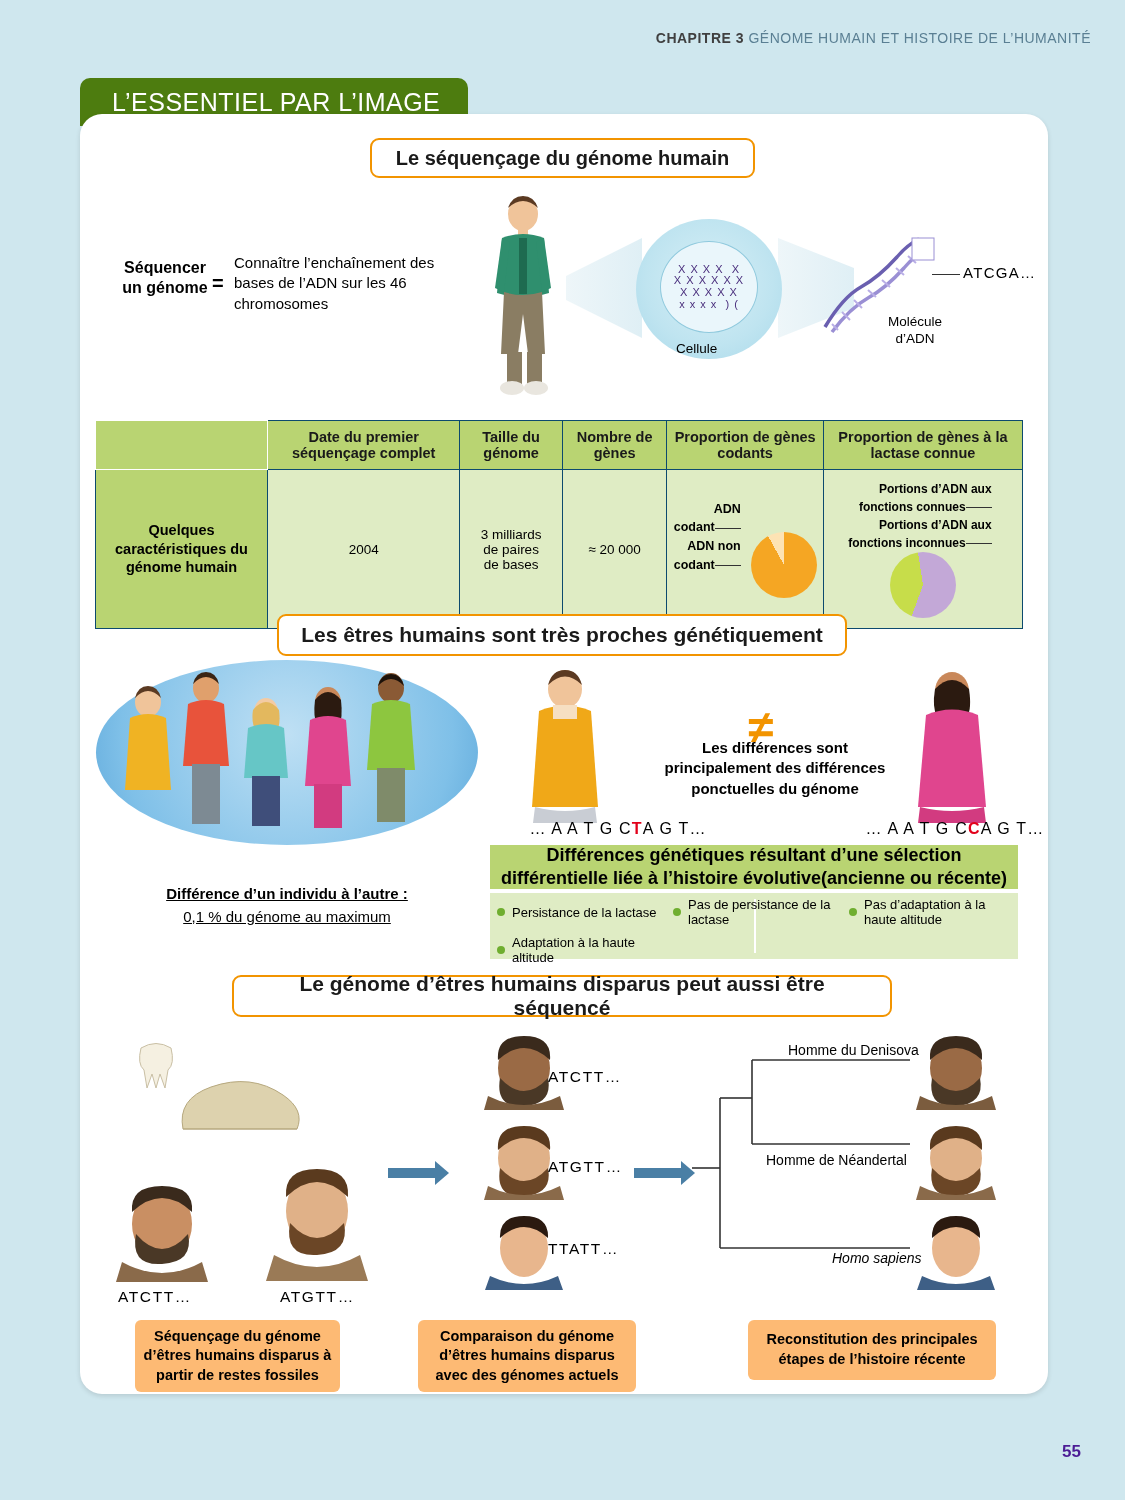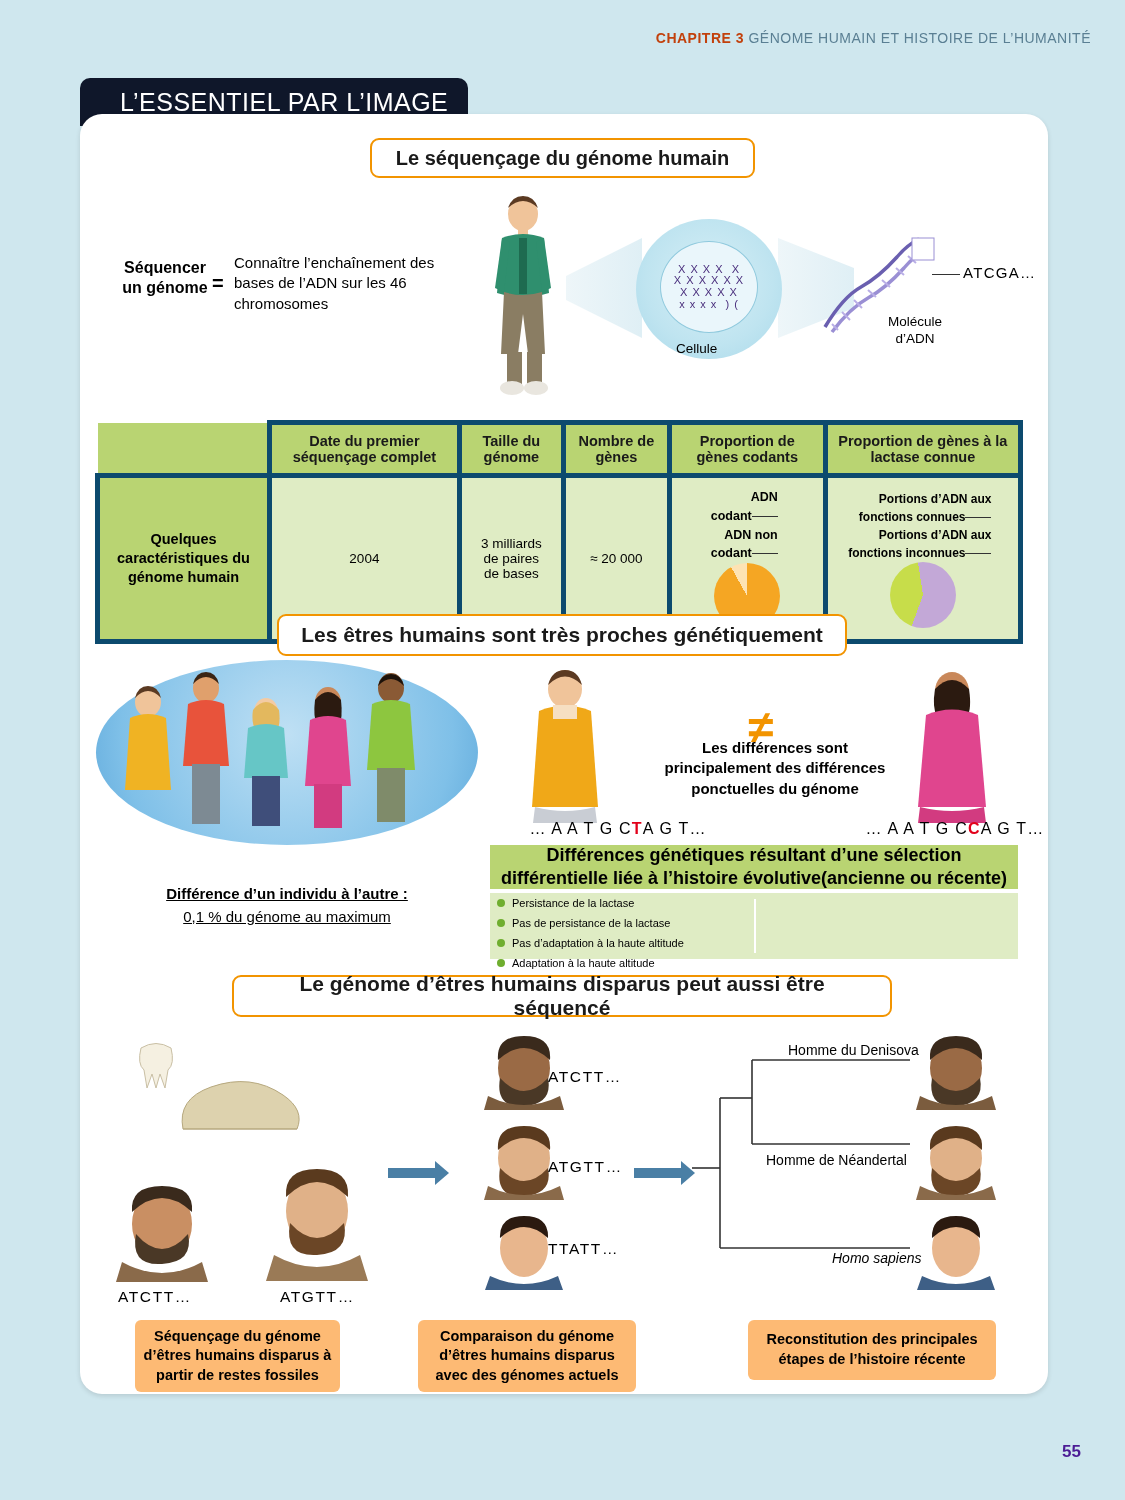--- a/index.html
+++ b/index.html
@@ -9,43 +9,43 @@
     background:#cfe7ee;
     font-family:"Liberation Sans", sans-serif;
     position:relative;
     overflow:hidden;
   }
   
   .chapter-header {
     position:absolute; top:30px; right:34px;
     font-size:14px; letter-spacing:0.5px;
   }
-  .chapter-header .num { color:#c2410c; font-weight:bold; }
+  .chapter-header .num { color:#404040; font-weight:bold; }
   .chapter-header .ttl { color:#5a7f93; }
 
   
   .sheet {
     position:absolute;
     left:80px; top:114px;
     width:968px; height:1280px;
     background:#ffffff;
     border-radius:22px;
     box-shadow:0 2px 5px rgba(0,0,0,0.12);
   }
   
   .tab {
     position:absolute; left:80px; top:78px;
     width:388px; height:48px;
-    background:#0f172a;
+    background:#4d7c0f;
     border-radius:10px 10px 0 0;
     color:#ffffff;
     font-size:25px;
     letter-spacing:0.5px;
     display:flex; align-items:center;
-    padding-left:40px;
+    padding-left:32px;
   }
   .page-num {
     position:absolute; right:44px; bottom:38px;
     color:#4c1d95; font-size:17px; font-weight:bold;
   }
 
   
   .sec-title {
     position:absolute;
     border:2px solid #f29400;
@@ -100,21 +100,21 @@
   .funnel2 { left:778px; top:238px; width:76px; height:100px;
     clip-path:polygon(0% 0%,100% 30%,100% 70%,0% 100%); }
 
   
   .dna { position:absolute; left:820px; top:232px; width:120px; height:110px; }
 
   
   .table-wrap { position:absolute; left:95px; top:420px; width:928px; }
   table.charac { border-collapse:collapse; width:100%; font-size:13.5px; }
   table.charac td, table.charac th {
-    border:5px solid #0c4a6e; text-align:center; vertical-align:middle;
+    border:1px solid #0c4a6e; text-align:center; vertical-align:middle;
   }
   table.charac thead th {
     background:#b9d472; font-weight:bold; font-size:14.5px; padding:8px 6px; color:#1a1a1a;
   }
   table.charac tbody td { background:#dfecc4; padding:10px 6px; height:100px;}
   td.rowhead { background:#b9d472 !important; font-weight:bold; font-size:14.5px; width:172px; line-height:1.3;}
   .pie-cell { position:relative; }
   .pie {
     width:66px;height:66px;border-radius:50%;
     display:inline-block; vertical-align:middle;
@@ -146,22 +146,22 @@
   .hl { color:#e2001a; font-weight:bold;}
 
   .green-banner {
     position:absolute; left:490px; top:845px; width:528px; height:44px;
     background:#b9d472; text-align:center; font-weight:bold; font-size:18px;
     display:flex; align-items:center; justify-content:center; line-height:1.3; padding:0 10px;
   }
   .green-list {
     position:absolute; left:490px; top:893px; width:528px; height:66px;
     background:#dfecc4;
-    display:grid; grid-template-columns:1fr; align-items:center;
-    font-size:11px;
+    display:grid; grid-template-columns:1fr 1fr 1fr; align-items:center;
+    font-size:13px;
   }
   .green-list .itm { padding:4px 8px 4px 22px; position:relative; }
   .green-list .itm:before {
     content:""; position:absolute; left:7px; top:50%; transform:translateY(-50%);
     width:8px;height:8px;border-radius:50%;background:#6fae2f;
   }
   .green-list .colsep { position:absolute; left:50%; top:6px; bottom:6px; width:2px; background:#fff;}
 
   
   .arrow {

